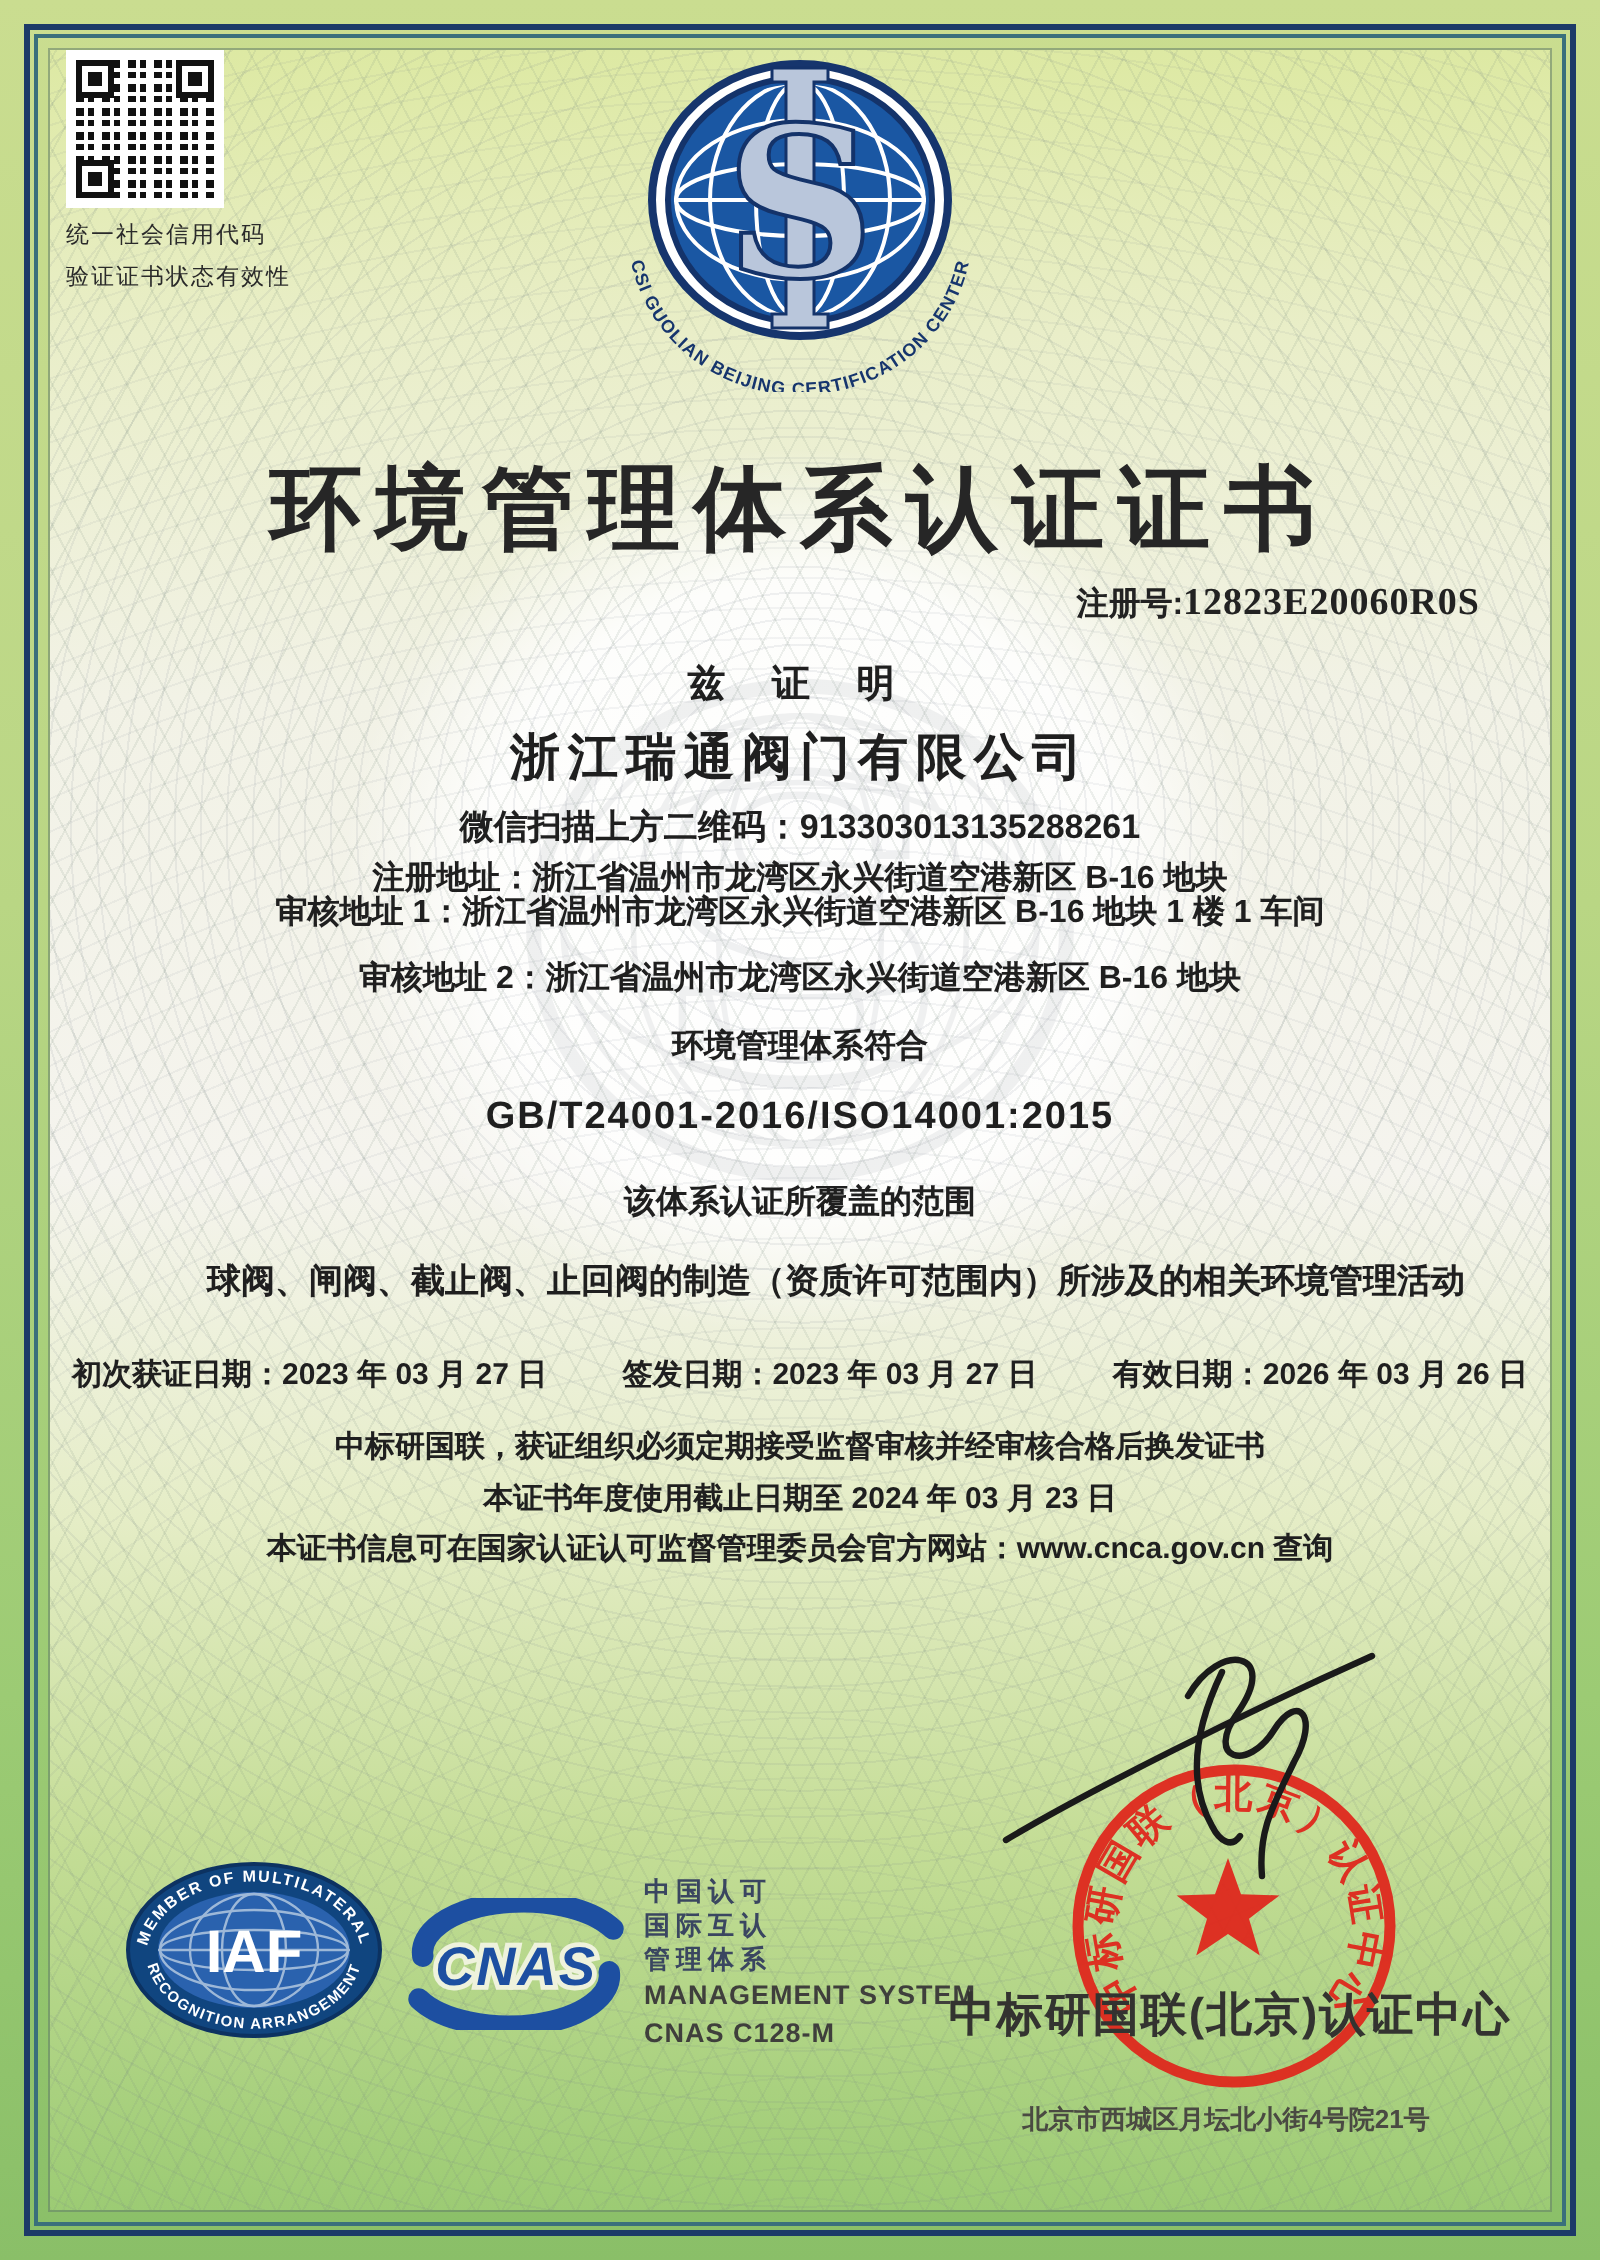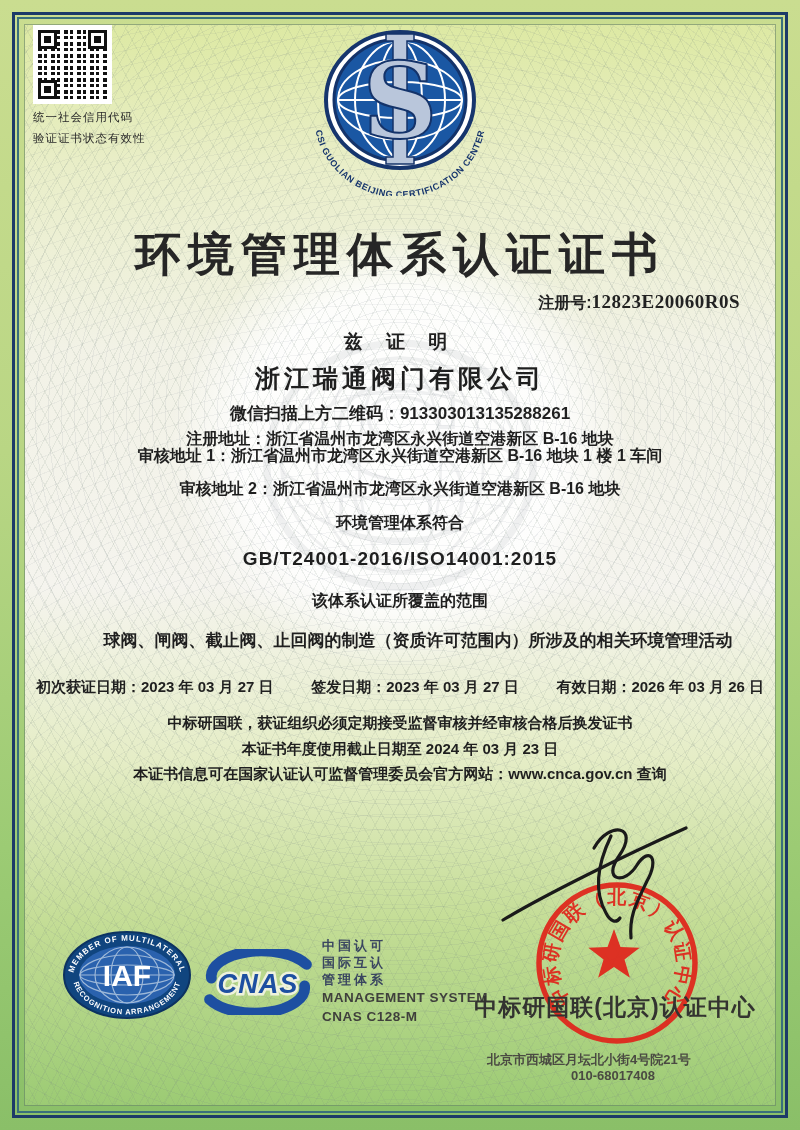--- a/index.html
+++ b/index.html
@@ -65,21 +65,21 @@
   
   .iaf  { position:absolute; left:62px;  top:931px; width:130px; height:88px; z-index:4; }
   .cnas { position:absolute; left:199px; top:949px; width:118px; height:66px; z-index:4; }
   .cnas-txt { position:absolute; left:322px; top:939px; z-index:4; line-height:1; }
   .cnas-txt .cn { font-size:13px; font-weight:bold; color:#3a4660; letter-spacing:3px; margin-bottom:4px; }
   .cnas-txt .en { font-size:13.5px; font-weight:bold; color:#3f3f3c; letter-spacing:.5px; margin-top:5px; }
   .stamp { position:absolute; left:532px; top:878px; width:170px; height:170px; z-index:5; opacity:.93; }
   .org   { position:absolute; left:470px; top:992px; width:290px; text-align:center; font-size:23px;
            font-weight:bold; color:#333330; letter-spacing:1px; z-index:6; }
   .sig   { position:absolute; left:498px; top:818px; width:195px; height:140px; z-index:7; }
-  .addr-f  { position:absolute; left:487px; top:1051px; width:252px; font-size:13px; font-weight:bold; color:#4a4a42; z-index:4; }
+  .addr-f  { position:absolute; left:487px; top:1051px; width:252px; text-align:center; font-size:13px; font-weight:bold; color:#4a4a42; z-index:4; }
   .phone-f { position:absolute; left:487px; top:1068px; width:252px; text-align:center; font-size:13px; font-weight:bold; color:#4a4a42; z-index:4; }
 </style>
 </head>
 <body>
 
 <div class="page">
   <div class="bg"></div>
   <div class="pattern"></div>
 
   <svg class="watermark" viewBox="0 0 200 160">
@@ -208,14 +208,13 @@
 
   <svg class="sig" viewBox="0 0 195 140">
     <g stroke="#1a1a1a" stroke-width="3.2" fill="none" stroke-linecap="round">
       <path d="M5,102 C45,78 125,38 188,10"></path>
       <path d="M96,30 C112,2 142,8 121,38 C104,62 126,68 139,47 C151,28 162,40 149,63 C139,84 131,97 133,120"></path>
       <path d="M113,18 C100,45 95,72 108,95 C112,103 118,106 122,100"></path>
     </g>
   </svg>
 
   <div class="addr-f">北京市西城区月坛北小街4号院21号</div>
-  <div class="phone-f">010-68017408</div>
 </div>
 
 </body></html>

